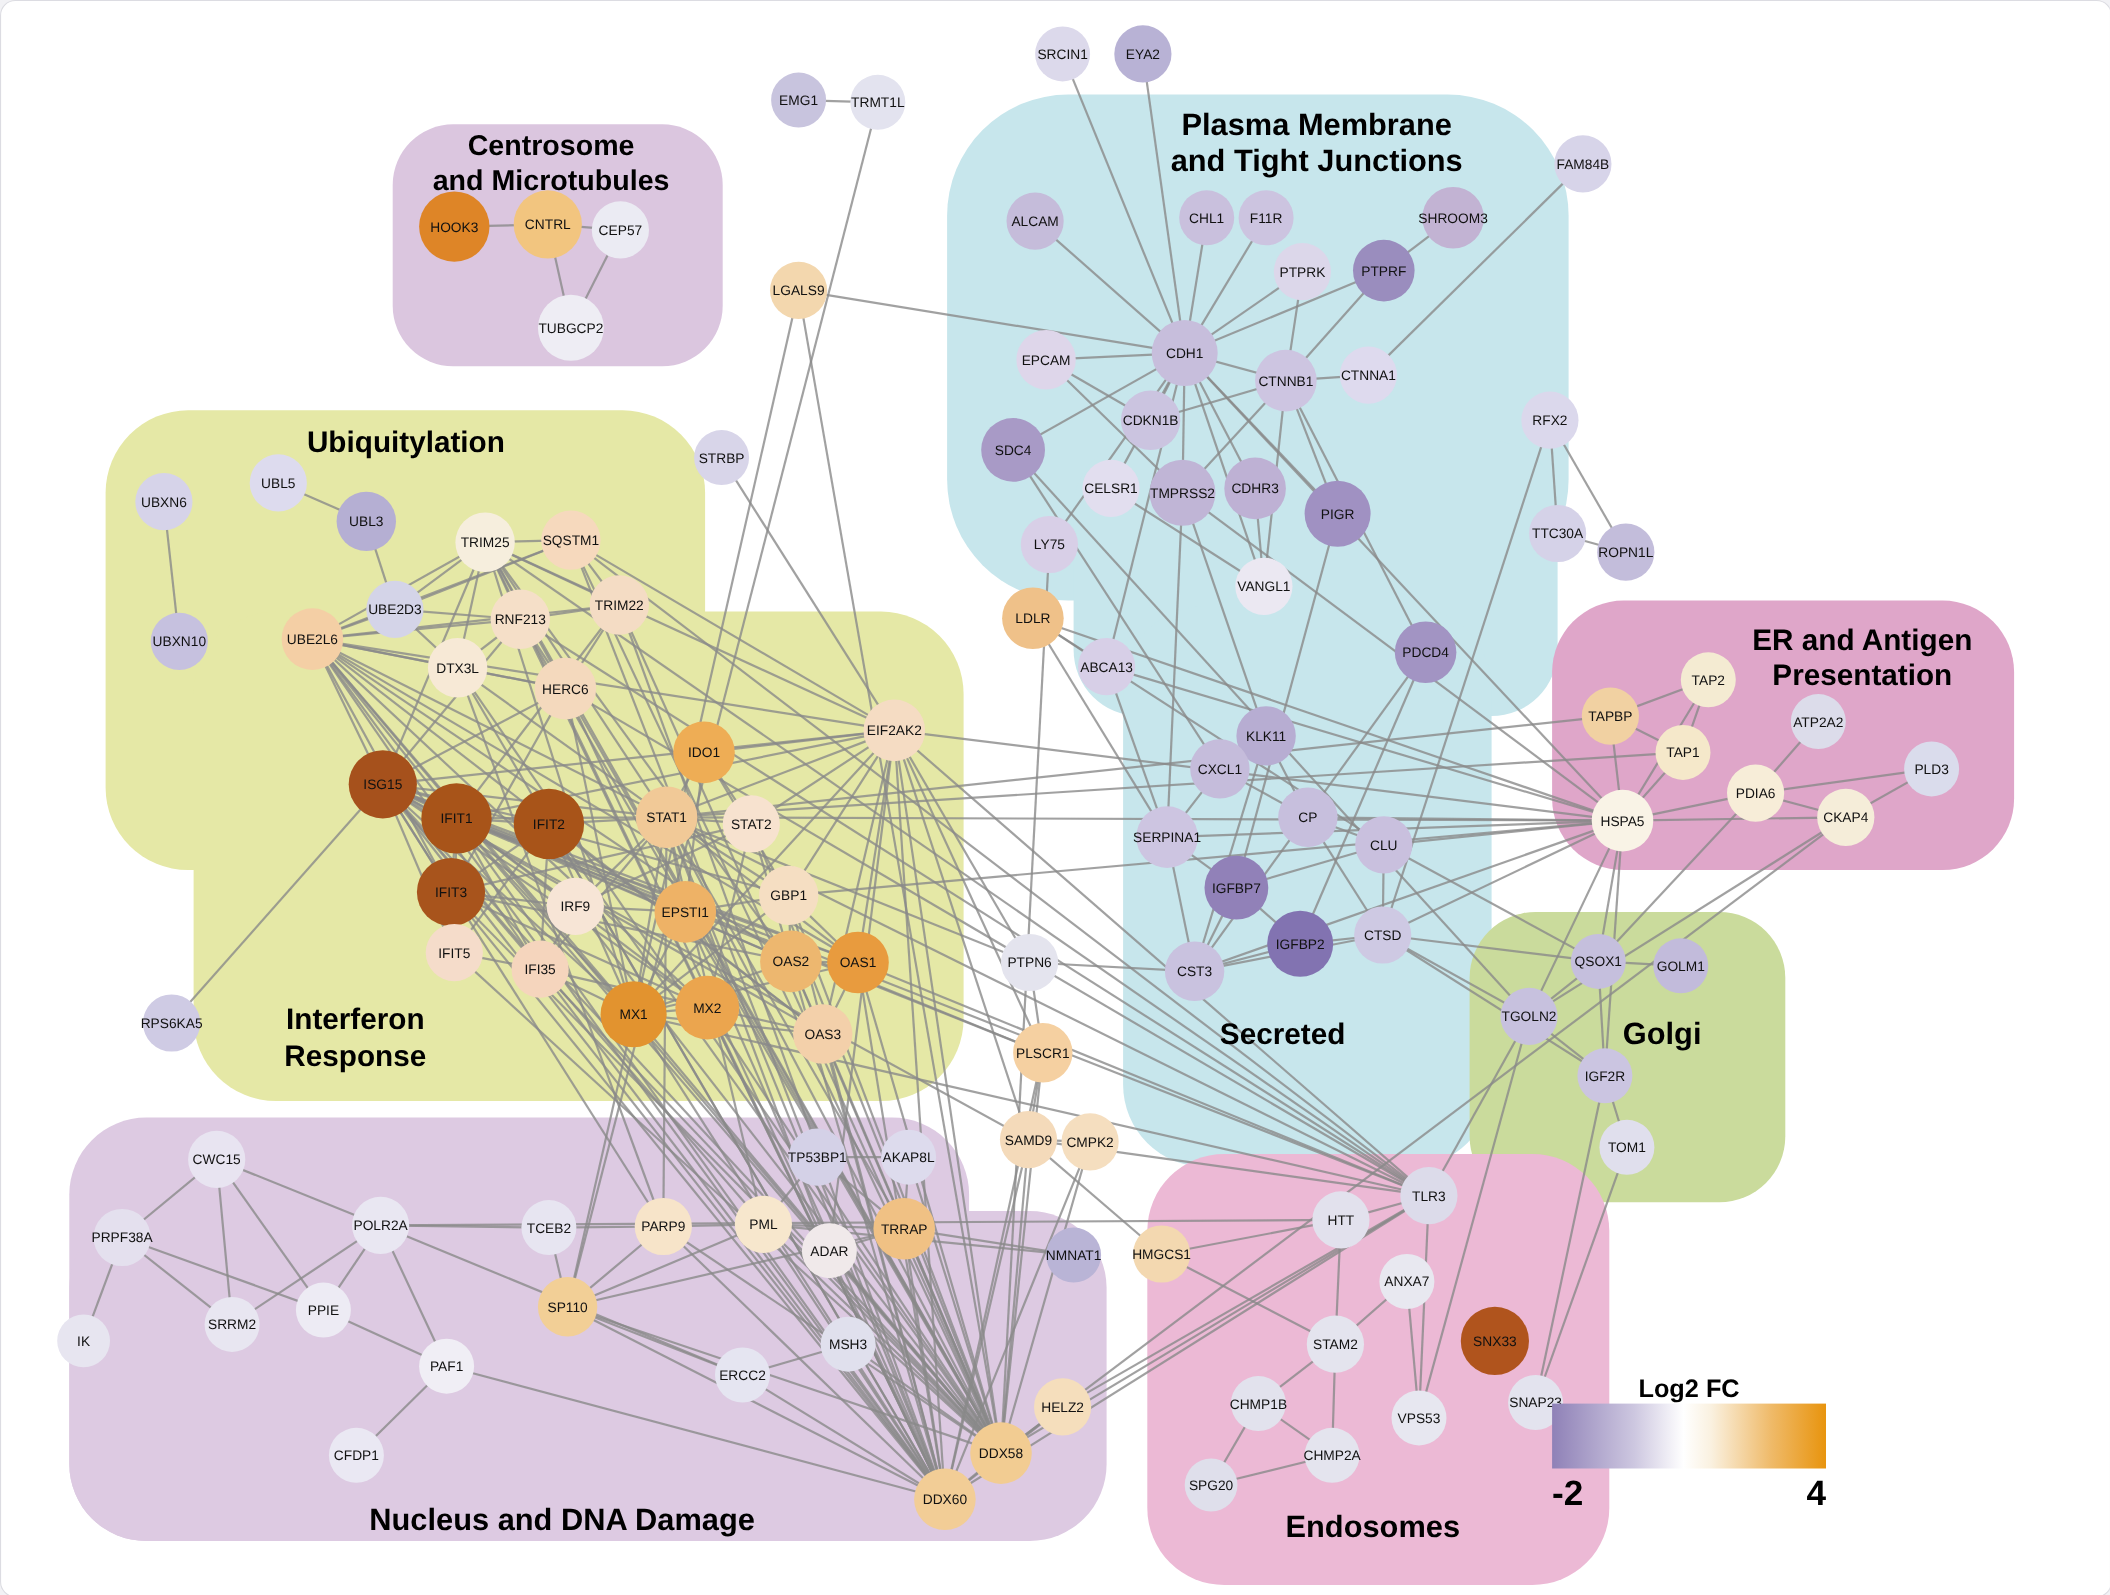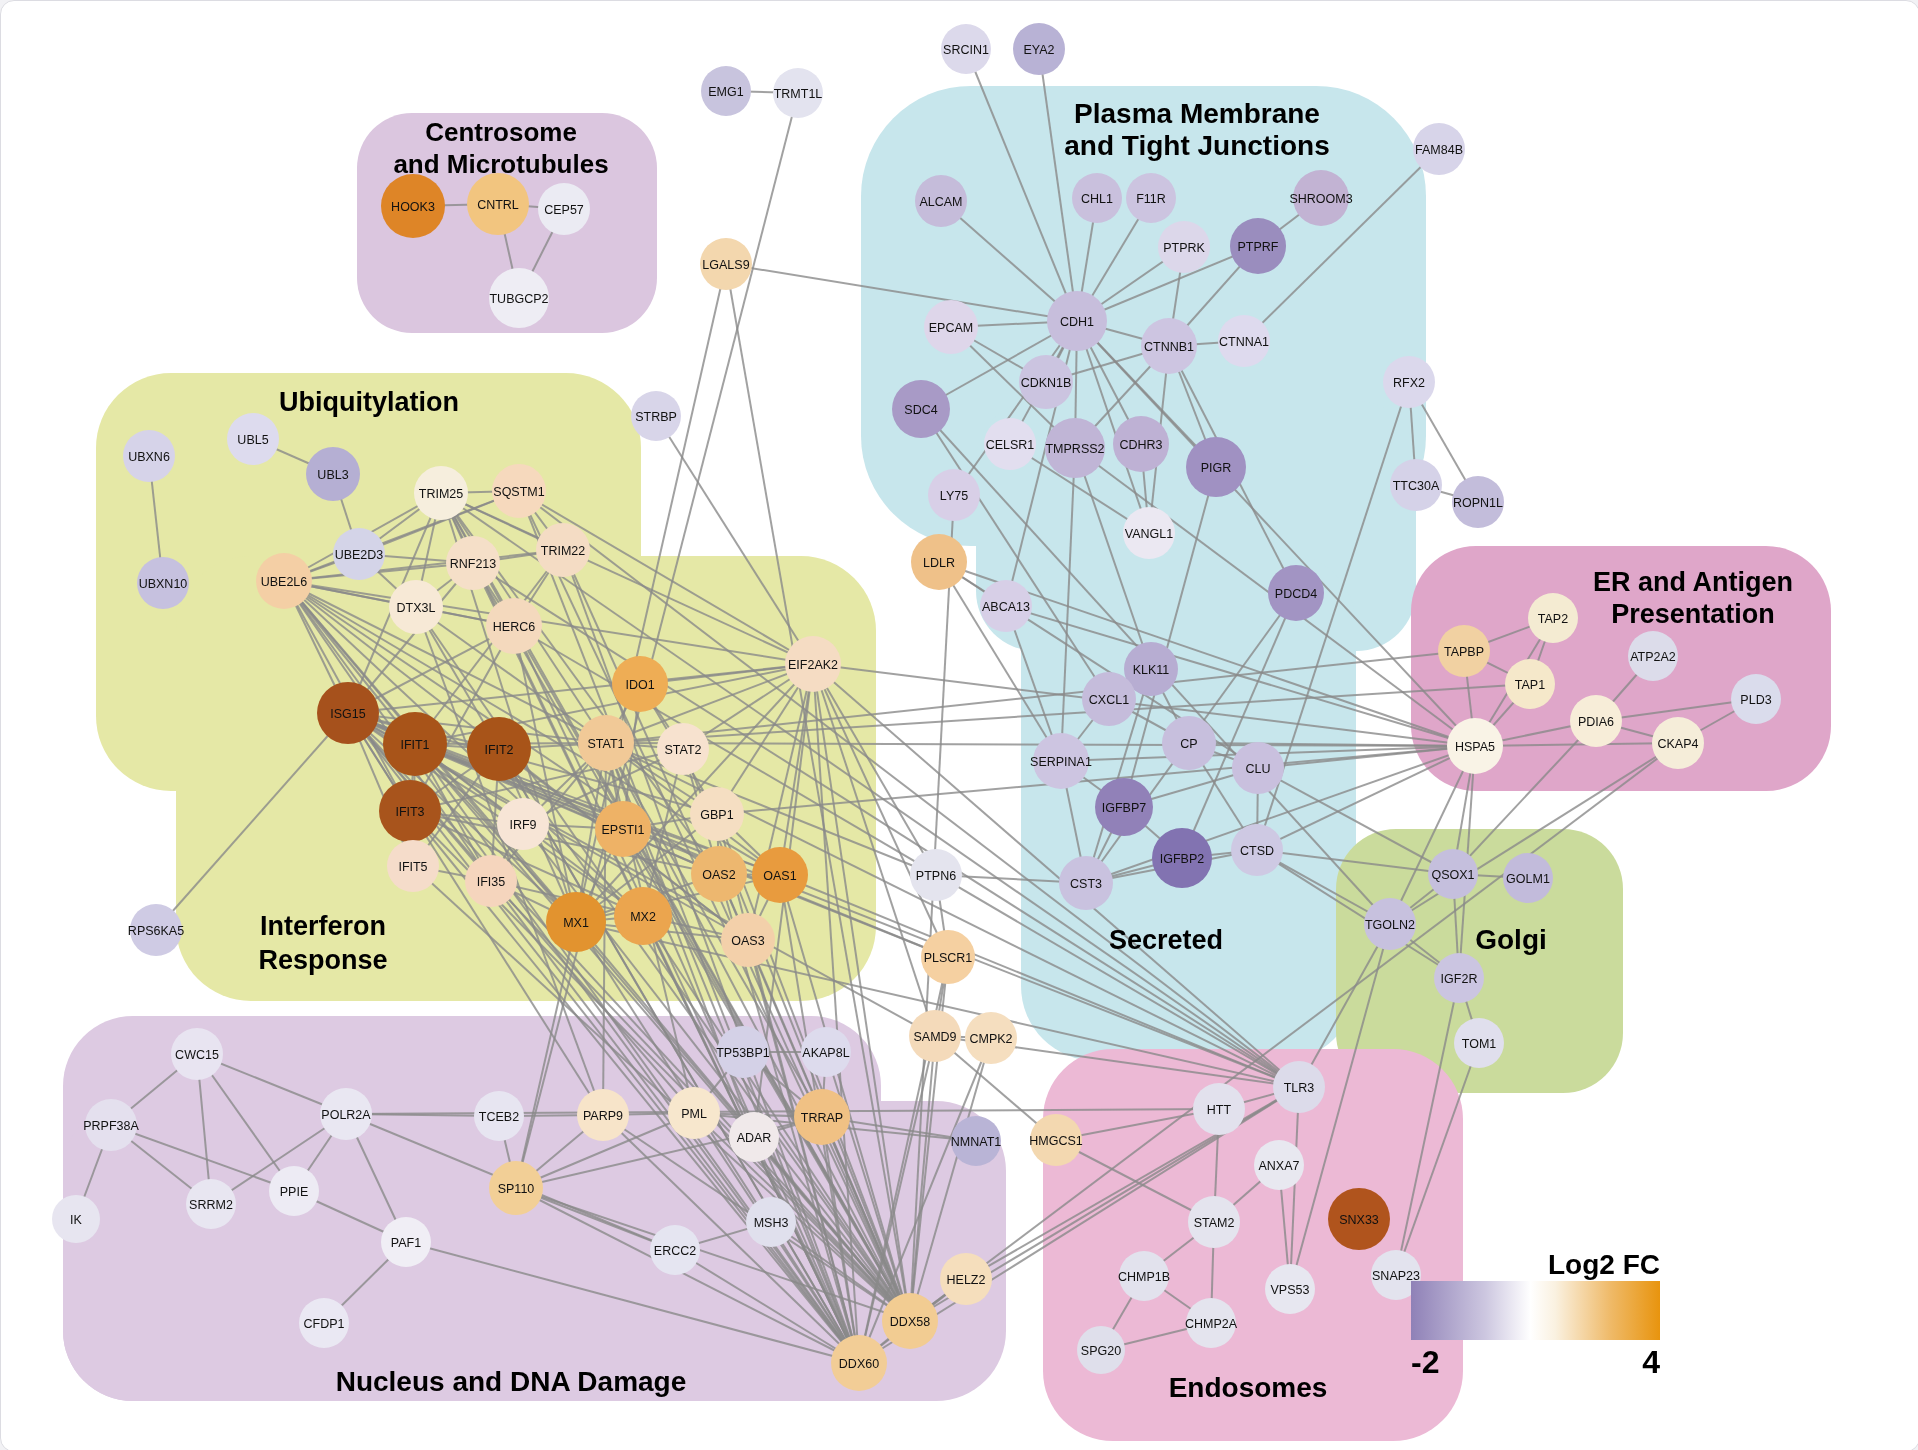--- a/index.html
+++ b/index.html
@@ -1,19 +1,19 @@
 <!DOCTYPE html>
 <html><head>
 <meta charset="utf-8">
 <style>
   html,body{margin:0;padding:0;background:#f2f2f5;font-family:"Liberation Sans","DejaVu Sans",sans-serif;}
   #stage{position:relative;width:1918px;height:1450px;background:#ffffff;border:1px solid #dcdce2;border-radius:14px;overflow:hidden;}
   #net{position:absolute;left:0;top:0;}
   .legend{position:absolute;display:flex;flex-direction:column;}
-  .legend-title{font-weight:bold;font-size:28px;color:#000;text-align:right;letter-spacing:0px;}
+  .legend-title{font-weight:bold;font-size:23px;color:#000;text-align:center;letter-spacing:0px;}
   .legend-bar{height:59px;width:100%;border:0;}
   .legend-scale{display:flex;justify-content:space-between;font-weight:bold;font-size:32px;color:#000;margin-top:4px;}
 </style>
 </head>
 <body>
 
 <div id="stage">
   <svg id="net" xmlns="http://www.w3.org/2000/svg" width="1918" height="1450" viewBox="0 0 1918 1450">
       <g>
         <rect x="356" y="112" width="300" height="220" rx="55" ry="55" fill="#dbc6df"></rect>

